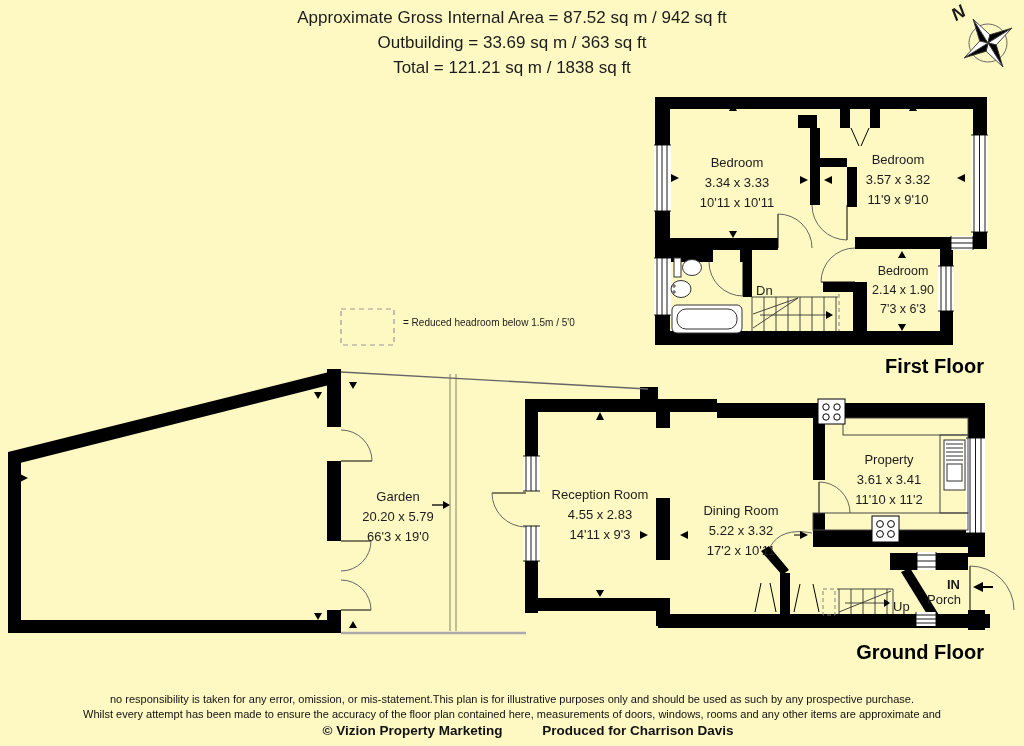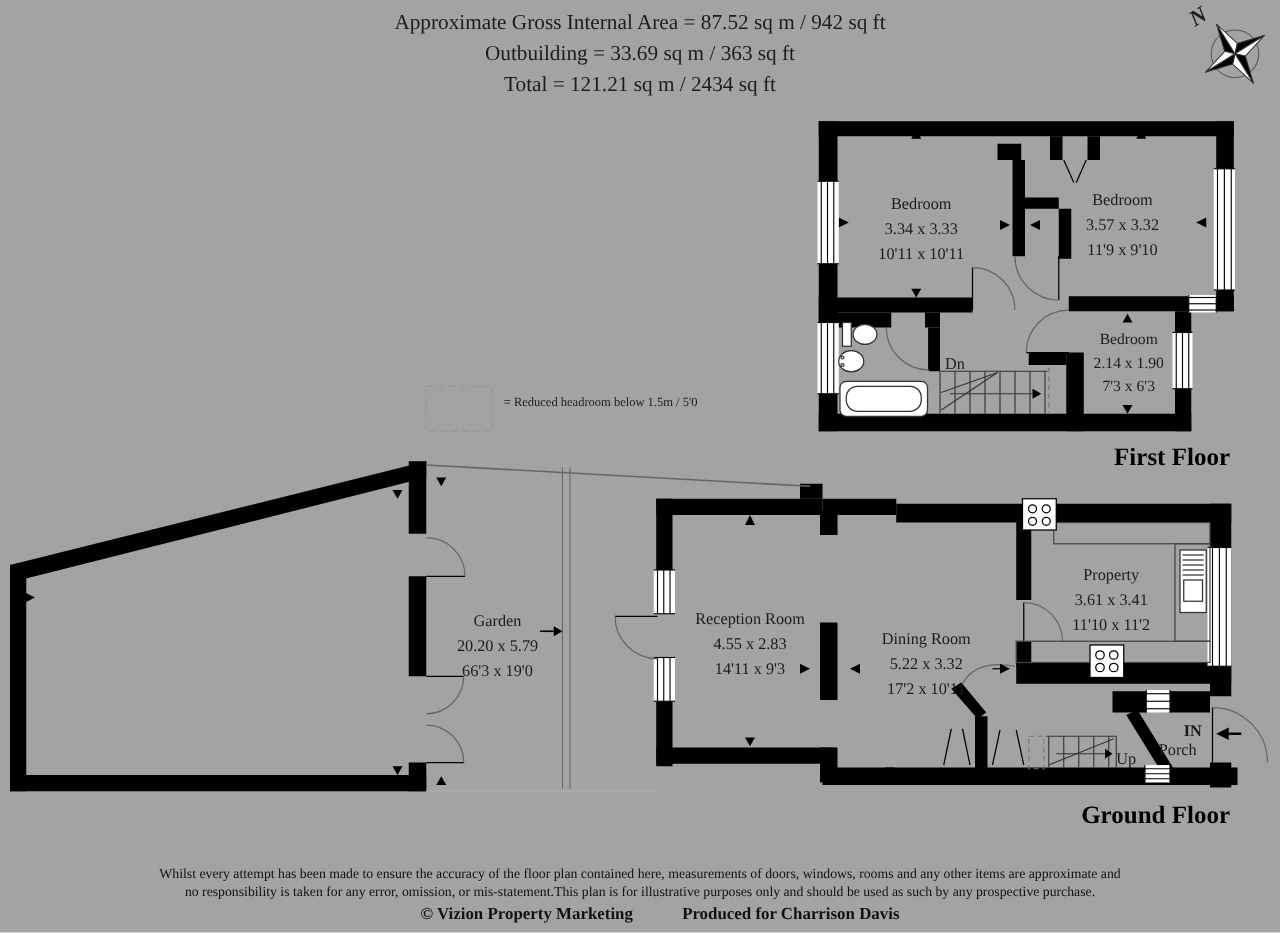--- a/index.html
+++ b/index.html
@@ -1,17 +1,17 @@
 <!DOCTYPE html>
 <html><head>
 <meta charset="utf-8">
 <style>
   html,body{margin:0;padding:0;background:#fff;}
-  #page{position:relative;width:1024px;height:746px;background:#a3a3a3;overflow:hidden;
-        font-family:Liberation Serif, serif;color:#1a1a1a;}
+  #page{position:relative;width:1024px;height:746px;background:#fef9c3;overflow:hidden;
+        font-family:Liberation Sans, sans-serif;color:#1a1a1a;}
   .abs{position:absolute;}
   #header{left:0;top:5px;width:1024px;text-align:center;font-size:17px;line-height:25px;color:#1c1c1c;}
   .room-label{text-align:center;font-size:13px;line-height:20px;color:#1c1c1c;}
   .room-label.small{font-size:12.5px;line-height:19px;}
   .floor-title{font-size:20px;font-weight:bold;color:#000;}
   .tiny-label{font-size:13px;color:#1c1c1c;}
   #legend-text{font-size:10px;color:#1c1c1c;}
   #compass-n{font-size:18px;font-weight:bold;font-style:italic;transform:rotate(-32deg);}
   #footer{left:0;top:692px;width:1024px;text-align:center;font-size:11px;line-height:14.5px;color:#111;}
   #footer .copy{font-size:13.5px;font-weight:bold;margin-top:3px;margin-left:32px;}
@@ -20,21 +20,21 @@
   svg{position:absolute;left:0;top:0;}
 </style>
 </head>
 <body>
 
 <div id="page">
 
   <div id="header" class="abs">
     <div>Approximate Gross Internal Area = 87.52 sq m / 942 sq ft</div>
     <div>Outbuilding = 33.69 sq m / 363 sq ft</div>
-    <div>Total = 121.21 sq m / 2434 sq ft</div>
+    <div>Total = 121.21 sq m / 1838 sq ft</div>
   </div>
 
   <svg width="1024" height="746" viewBox="0 0 1024 746">
 
     <g fill="#000" stroke="none">
 
       <rect x="655" y="97" width="332" height="12"></rect>
       <rect x="655" y="97" width="15" height="248"></rect>
       <rect x="973" y="97" width="14" height="152"></rect>
       <rect x="855" y="237" width="132" height="12"></rect>
@@ -370,21 +370,21 @@
     <div>11'10 x 11'2</div>
   </div>
   <div class="abs tiny-label" style="left:927px;top:592px;">Porch</div>
   <div class="abs tiny-label" style="left:893px;top:599px;">Up</div>
   <div id="in-label" class="abs" style="left:947px;top:577px;">IN</div>
 
   <div class="abs floor-title" style="right:40px;top:355px;">First Floor</div>
   <div class="abs floor-title" style="right:40px;top:641px;">Ground Floor</div>
 
   <div id="footer" class="abs">
+    <div>no responsibility is taken for any error, omission, or mis-statement.This plan is for illustrative purposes only and should be used as such by any prospective purchase.</div>
     <div>Whilst every attempt has been made to ensure the accuracy of the floor plan contained here, measurements of doors, windows, rooms and any other items are approximate and</div>
-    <div>no responsibility is taken for any error, omission, or mis-statement.This plan is for illustrative purposes only and should be used as such by any prospective purchase.</div>
     <div class="copy">
       <span>© Vizion Property Marketing</span>
       <span>Produced for Charrison Davis</span>
     </div>
   </div>
 
 </div>
 
 </body></html>

